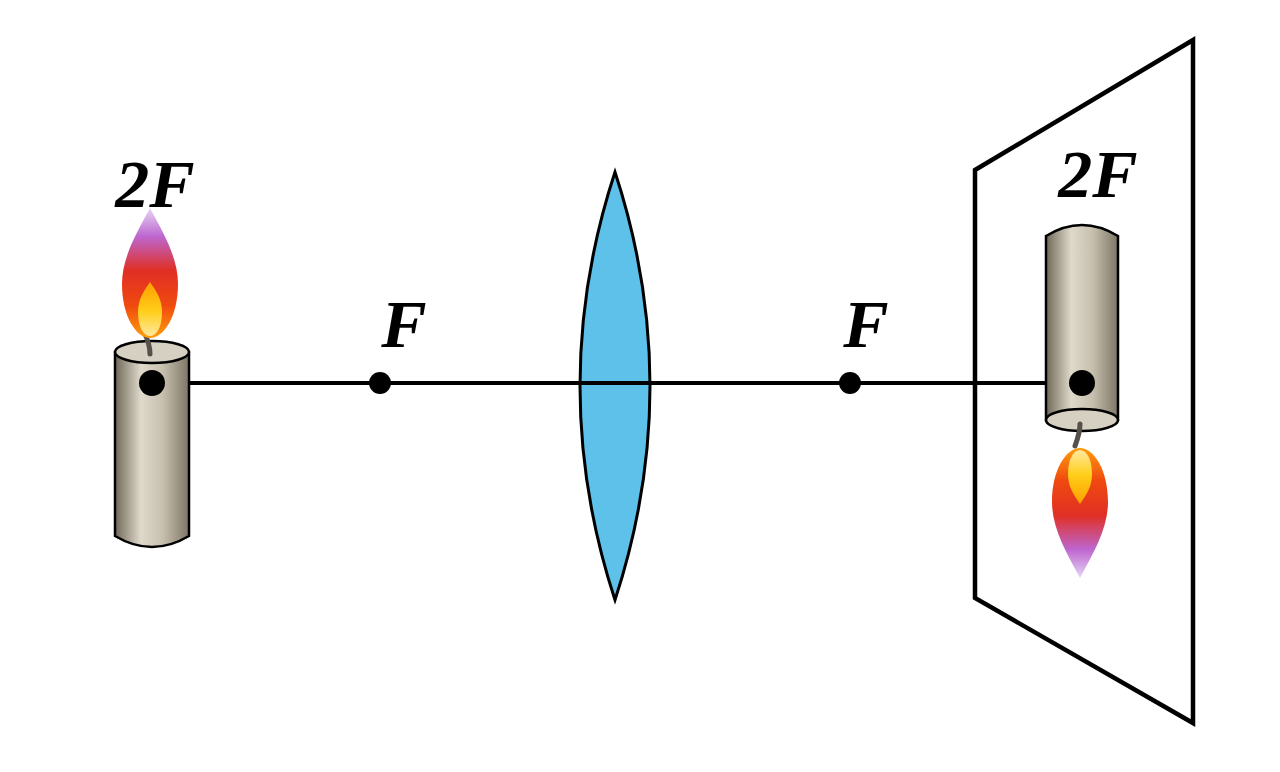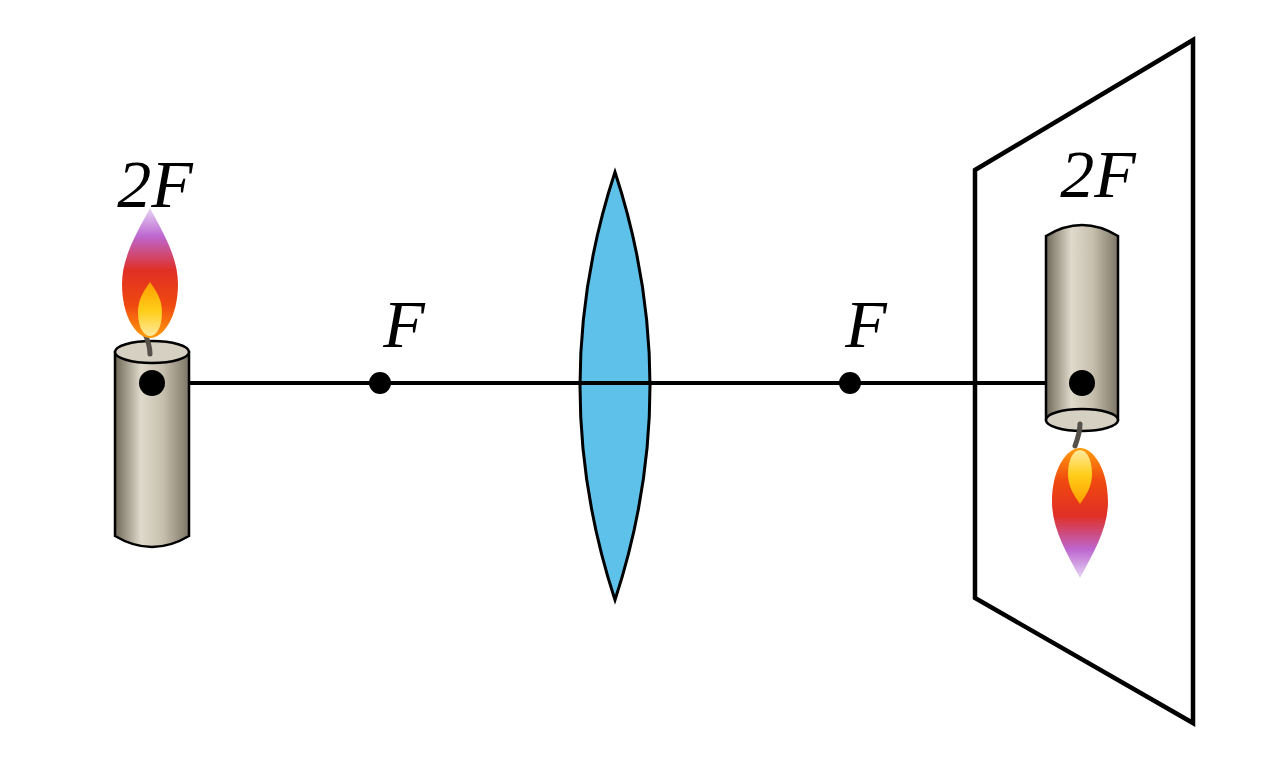--- a/index.html
+++ b/index.html
@@ -8,20 +8,21 @@
     background: #ffffff;
     width: 1280px;
     height: 772px;
     overflow: hidden;
   }
   .stage {
     position: relative;
     width: 1280px;
     height: 772px;
     background: #ffffff;
+    font-weight: bold;
   }
   svg { display: block; }
   .label {
     font-family: "Liberation Serif", "DejaVu Serif", serif;
     font-style: italic;
     font-size: 68px;
     fill: #000000;
   }
 </style>
 </head>

